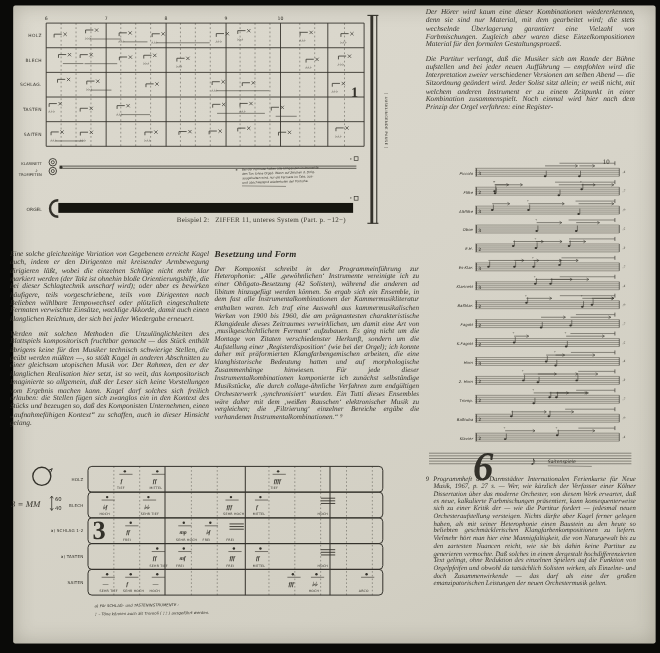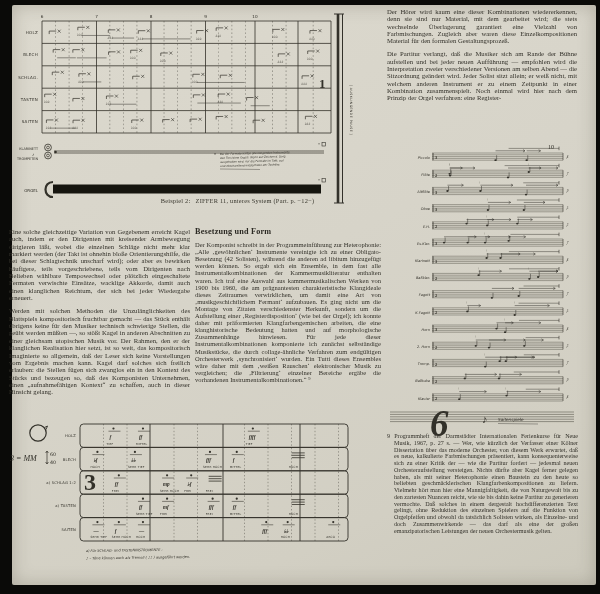--- a/index.html
+++ b/index.html
@@ -2,21 +2,21 @@
 <html><head>
 <meta charset="utf-8">
 <style>
   html,body{margin:0;padding:0;background:#111;}
   .stage{position:relative;width:600px;height:594px;background:#0a0a08;overflow:hidden;
          font-family:"Liberation Serif",serif;}
   .paper{position:absolute;left:12px;top:5px;right:4px;bottom:9px;border-radius:2px;
          background:linear-gradient(155deg,#dcd9ce 0%,#d7d4c9 45%,#d2cfc3 80%,#ccc9bc 100%);
          box-shadow:inset 0 0 18px rgba(60,55,40,.25);}
   .txt{position:absolute;color:#33312a;text-align:justify;}
-  .txt p{margin:0;}
+  .txt p{margin:0;font-style:italic;}
   .txt p + p{margin-top:6px;}
   .col-left{left:9px;top:228px;width:181px;font-size:6.7px;line-height:7.35px;}
   .col-mid{left:195px;top:228px;width:186px;font-size:6.5px;line-height:7.1px;}
   .col-right{left:387px;top:8px;width:190px;font-size:6.7px;line-height:7.3px;}
   .heading{font-weight:bold;font-size:8.2px;margin:0 0 4px 0;letter-spacing:.2px;color:#2c2a24;}
   .footnote{left:387px;top:433px;width:191px;font-size:6.1px;line-height:6.75px;}
   .footnote p{text-indent:-7px;padding-left:7px;}
   .caption{left:100px;top:197px;width:275px;text-align:center;font-size:6.4px;color:#3a382f;letter-spacing:.2px;}
   svg{position:absolute;overflow:visible;}
   svg text{fill:#33312a;}

